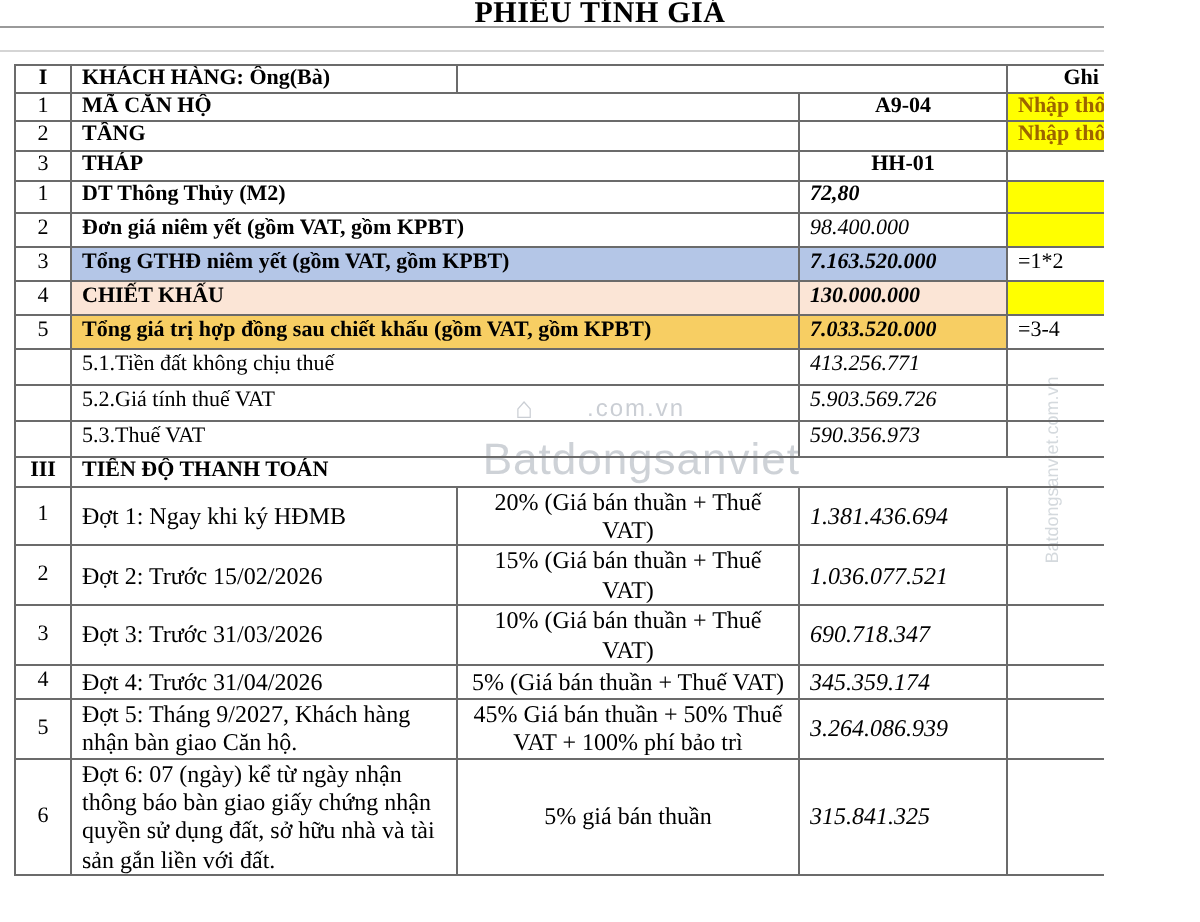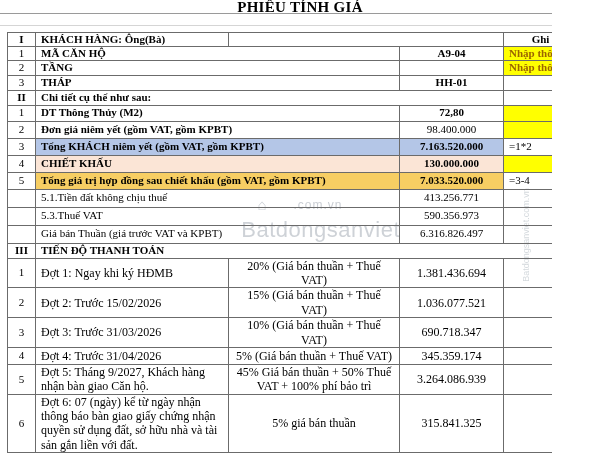--- a/index.html
+++ b/index.html
@@ -36,21 +36,21 @@
     position:absolute;top:32px;left:7px;width:590px;
     border-collapse:collapse;table-layout:fixed;z-index:2;
     font-size:11px;line-height:1.2;
   }
   table.sheet td{
     border:1px solid #6b6b6b;padding:0 5px;overflow:hidden;vertical-align:middle;
     background:transparent;
   }
   table.sheet{border:1px solid #3c3c3c;}
   .c{text-align:center;}
-  .r{text-align:center;}
+  .r{text-align:left;font-style:italic;}
   .b{font-weight:bold;}
   .bg-yellow{background:#ffff00 !important;font-weight:bold;}
   .bg-blue{background:#b4c6e7 !important;}
   .bg-pink{background:#fbe5d6 !important;margin-top:40px;}
   .bg-orange{background:#f7ce63 !important;}
   .note-entry{color:#9c6500;}
   .small{font-size:12px;}
   
   .h14{height:14px}.h15{height:15px}.h16{height:16px}.h17{height:17px}
   .h18{height:18px}.h27{height:27px}.h53{height:53px}
@@ -99,40 +99,35 @@
         <td class="c b"></td>
         <td class="bg-yellow note-entry">Nhập thông tin</td>
       </tr>
       <tr class="h15">
         <td class="c">3</td>
         <td colspan="2" class="b">THÁP</td>
         <td class="c b">HH-01</td>
         <td></td>
       </tr>
 
-      <tr class="h15">
-        <td class="c b">II</td>
-        <td colspan="3" class="b">Chi tiết cụ thể như sau:</td>
-        <td></td>
-      </tr>
       <tr class="h16">
         <td class="c">1</td>
         <td colspan="2" class="b">DT Thông Thủy (M2)</td>
         <td class="r b">72,80</td>
         <td class="bg-yellow"></td>
       </tr>
       <tr class="h17">
         <td class="c">2</td>
         <td colspan="2" class="b">Đơn giá niêm yết (gồm VAT, gồm KPBT)</td>
         <td class="r">98.400.000</td>
         <td class="bg-yellow"></td>
       </tr>
       <tr class="h17">
         <td class="c">3</td>
-        <td colspan="2" class="b bg-blue">Tổng KHÁCH niêm yết (gồm VAT, gồm KPBT)</td>
+        <td colspan="2" class="b bg-blue">Tổng GTHĐ niêm yết (gồm VAT, gồm KPBT)</td>
         <td class="r b bg-blue">7.163.520.000</td>
         <td>=1*2</td>
       </tr>
       <tr class="h17">
         <td class="c">4</td>
         <td colspan="2" class="b bg-pink">CHIẾT KHẤU</td>
         <td class="r b bg-pink">130.000.000</td>
         <td class="bg-yellow"></td>
       </tr>
       <tr class="h17">
@@ -143,28 +138,28 @@
       </tr>
 
       <tr class="h18">
         <td></td>
         <td colspan="2">5.1.Tiền đất không chịu thuế</td>
         <td class="r">413.256.771</td>
         <td></td>
       </tr>
       <tr class="h18">
         <td></td>
+        <td colspan="2">5.2.Giá tính thuế VAT</td>
+        <td class="r">5.903.569.726</td>
+        <td></td>
+      </tr>
+      <tr class="h18">
+        <td></td>
         <td colspan="2">5.3.Thuế VAT</td>
         <td class="r">590.356.973</td>
-        <td></td>
-      </tr>
-      <tr class="h18">
-        <td></td>
-        <td colspan="2">Giá bán Thuần (giá trước VAT và KPBT)</td>
-        <td class="r">6.316.826.497</td>
         <td></td>
       </tr>
 
       <tr class="h15">
         <td class="c b">III</td>
         <td colspan="4" class="b">TIẾN ĐỘ THANH TOÁN</td>
       </tr>
       <tr class="h17">
         <td class="c">1</td>
         <td class="small">Đợt 1: Ngay khi ký HĐMB</td>

